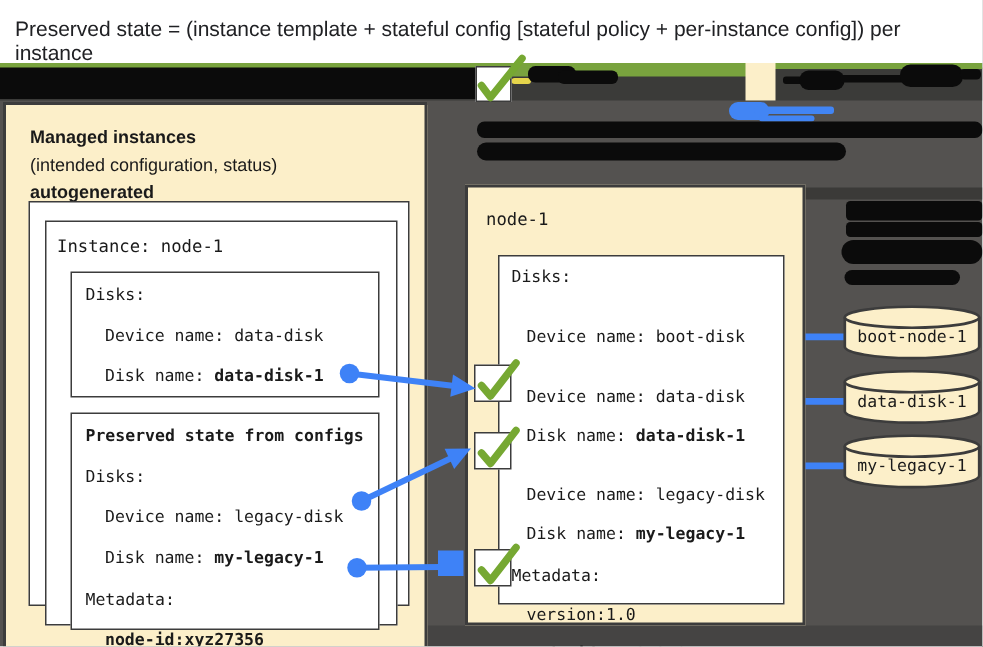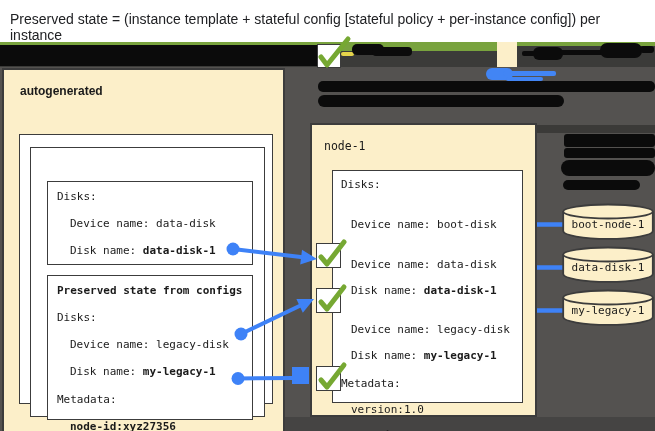--- a/index.html
+++ b/index.html
@@ -101,26 +101,29 @@
   <div class="abs bottom-band"></div>
 
   <div class="checkbox" style="left:317px;top:44px;width:24px;height:24px;">
     <svg width="24" height="24" viewBox="0 0 24 24">
       <path d="M3 12 L9 20 L30 -6" fill="none" stroke="#76a832" stroke-width="5" stroke-linecap="round" stroke-linejoin="round"></path>
     </svg>
   </div>
 
   <div class="abs panel left-panel">
     <div class="abs lp-heading" style="left:16px;top:12px;">
+      <div class="b">Managed instances</div>
+      <div>(intended configuration, status)</div>
       <div class="b">autogenerated</div>
     </div>
   </div>
 
   <div class="abs card back-card"></div>
   <div class="abs card front-card"></div>
+  <div class="abs mono instance-title">Instance: node-1</div>
 
   <div class="abs state-box policy-box mono">
     <div class="inner">
       <div>Disks:</div>
       <div class="ind">Device name: data-disk</div>
       <div class="ind"><span>Disk name: </span><span class="b">data-disk-1</span></div>
     </div>
   </div>
 
   <div class="abs state-box configs-box mono">

